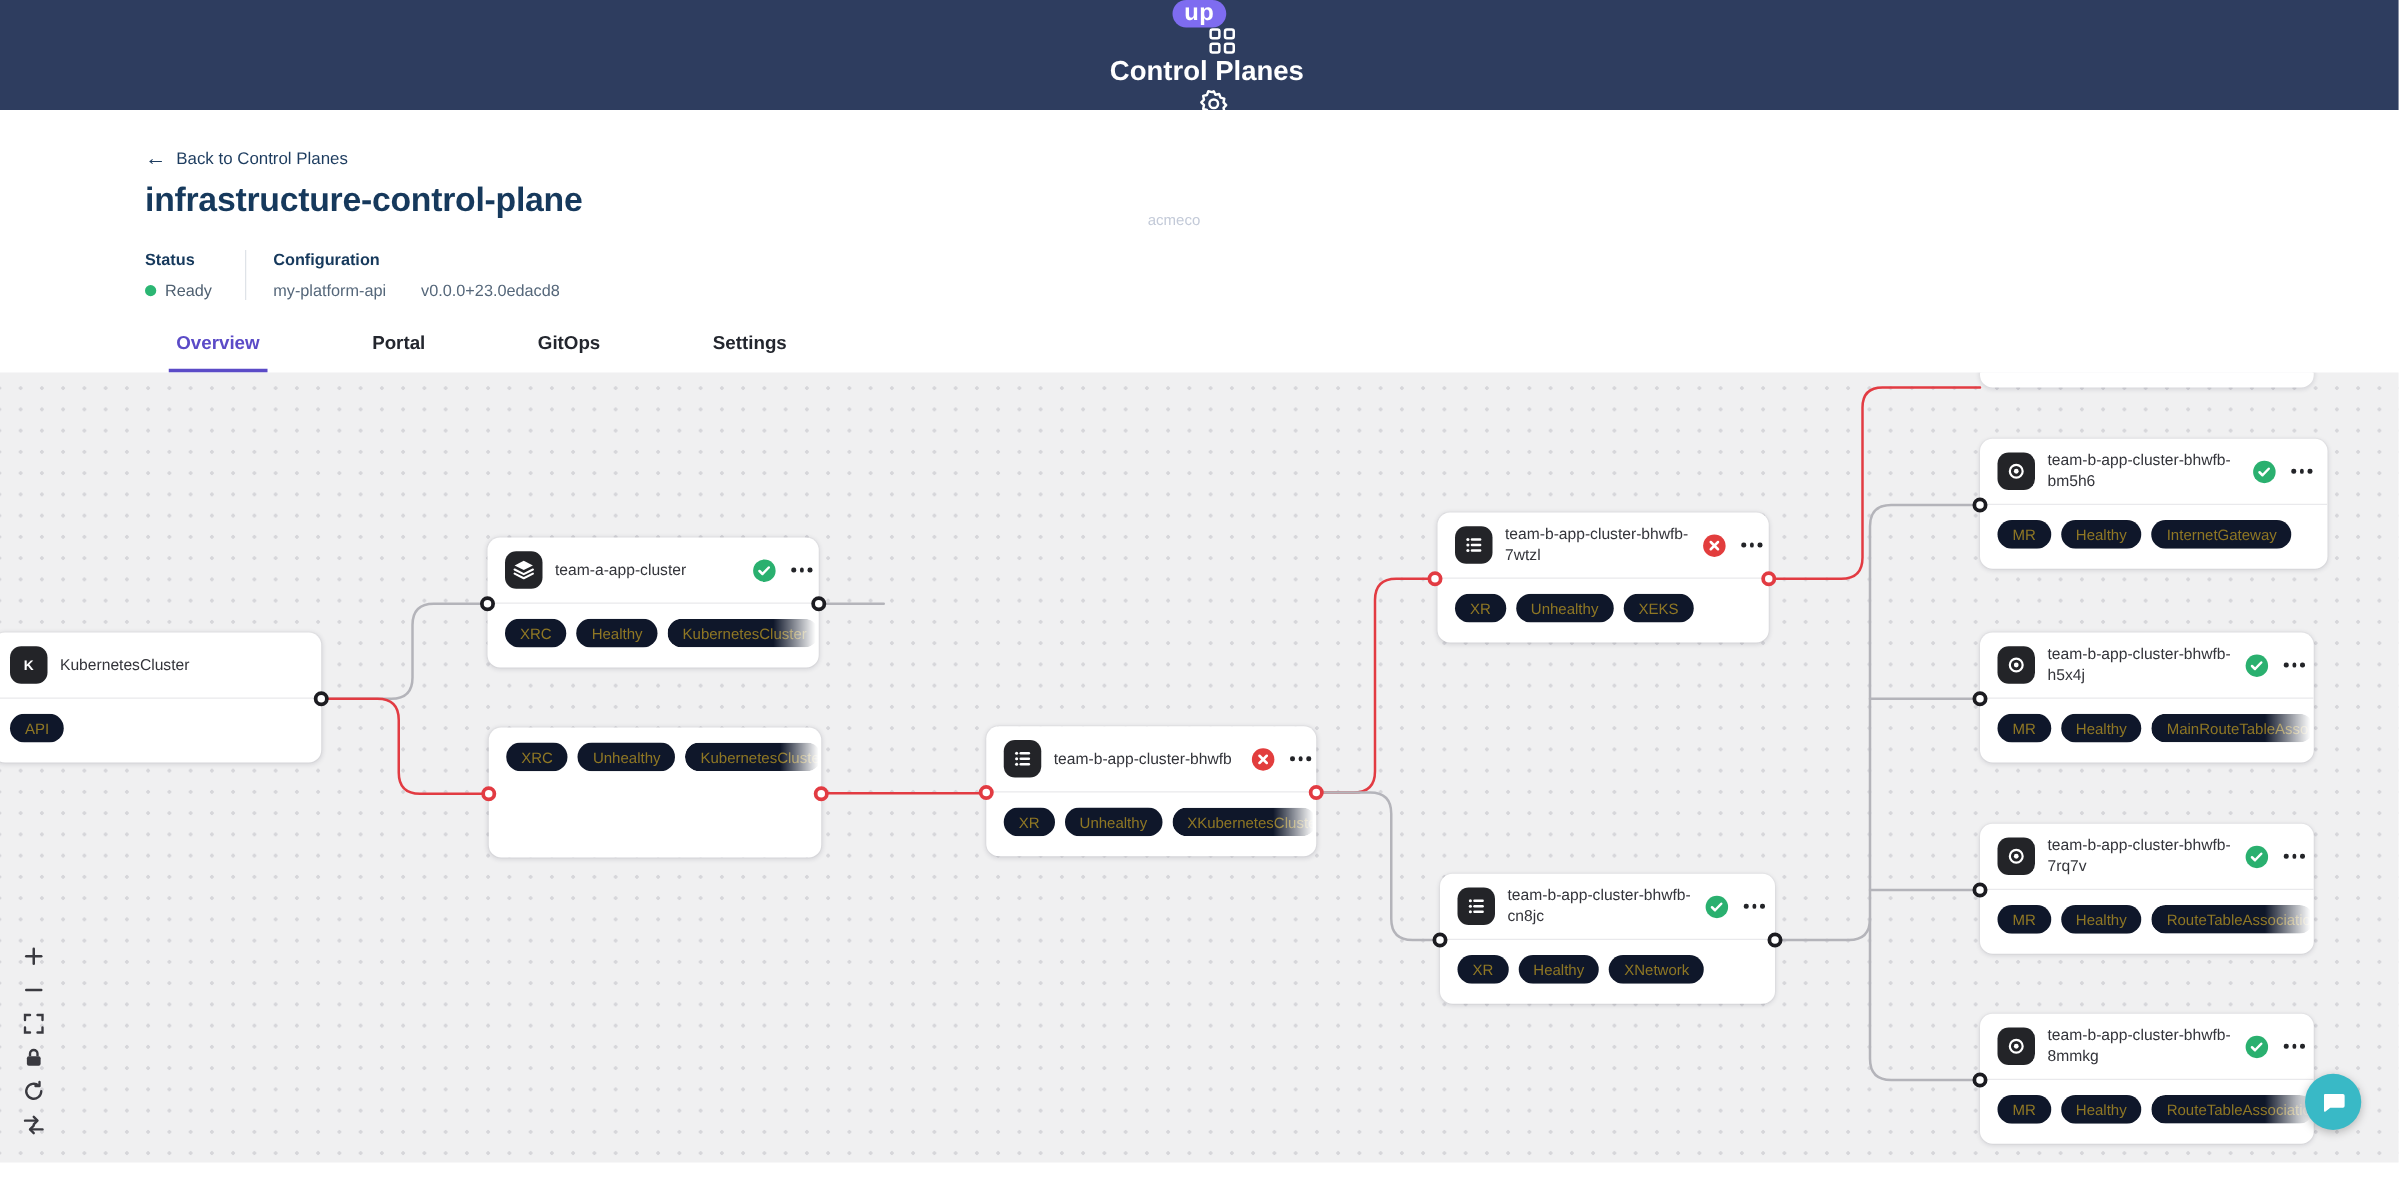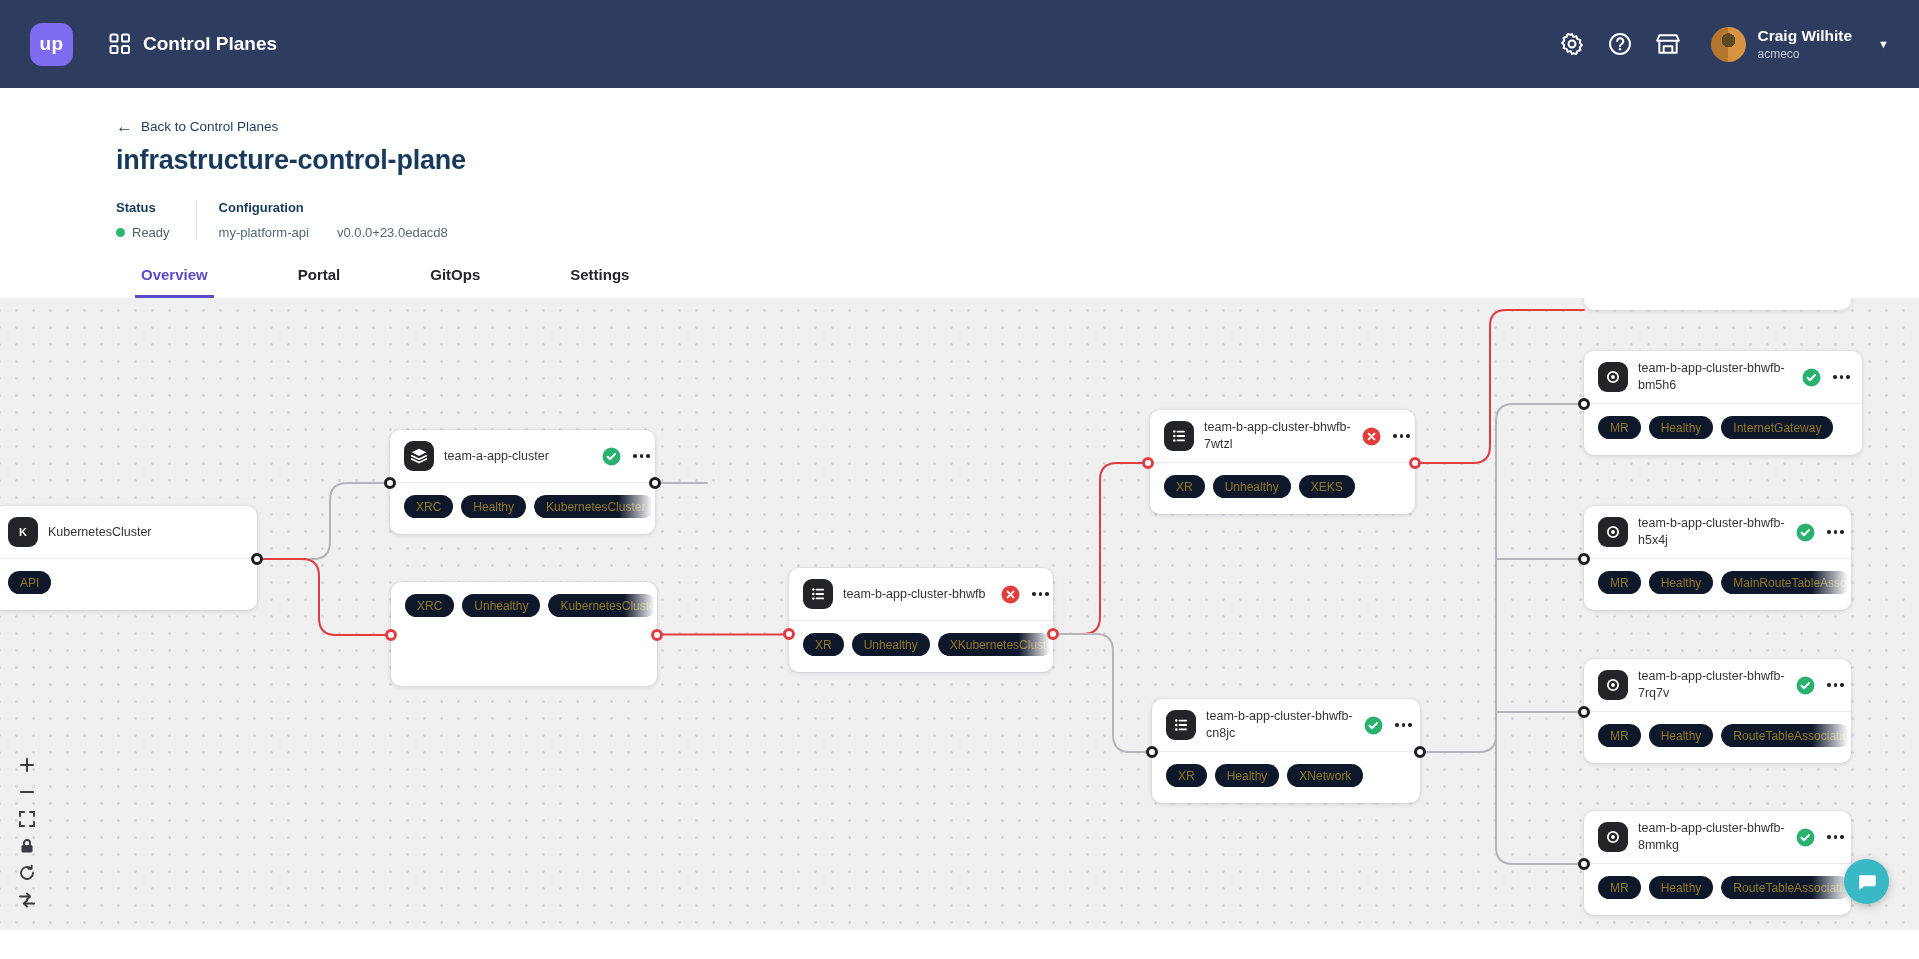--- a/index.html
+++ b/index.html
@@ -1,24 +1,24 @@
 <!DOCTYPE html>
 <html><head>
 <meta charset="utf-8">
 <style>
   * { box-sizing: border-box; margin: 0; padding: 0; }
   html,body { width:1919px; height:959px; overflow:hidden; background:#fff;
     font-family:"Liberation Sans", sans-serif; }
 
   
-  .navbar { height:88px; background:#2e3d5f; display:flex; align-items:center; padding:0 30px; }
+  .navbar { height:88px; background:#2e3d5f; display:flex; align-items:center; padding:0 30px;flex-direction:column; }
   .logo { width:43px; height:43px; border-radius:12px; background:#7e6cf0; color:#fff;
     display:flex; align-items:center; justify-content:center; font-weight:bold; font-size:19px; letter-spacing:.5px;}
   .nav-grid { margin-left:36px; width:22px; height:22px; color:#fff; }
-  .nav-title { color:#fff; font-weight:bold; font-size:19px; margin-left:12px; }
+  .nav-title { color:#fff; font-weight:bold; font-size:22px; margin-left:12px; }
   .nav-spacer { flex:1; }
   .nav-iconbtn { width:26px; height:26px; color:#fff; margin-left:22px; background:none; border:none; cursor:pointer; }
   .avatar { width:35px; height:35px; border-radius:50%; margin-left:30px;
     background: radial-gradient(circle at 50% 38%, #5c4a22 0 7px, transparent 7px),
                 linear-gradient(90deg,#b5762f 50%, #d79440 50%); }
   .userbox { margin-left:12px; line-height:1.2; }
   .user-name { color:#fff; font-weight:bold; font-size:15.5px; }
   .user-org { color:#c3cad8; font-size:12px; margin-top:2px; }
   .chevron { margin-left:26px; color:#fff; font-size:11px; }
 
@@ -261,21 +261,21 @@
         <span class="tag trunc">KubernetesCluster</span>
       </div>
   </div>
     <div class="node" style="left: 391px; top: 284px; width: 266px;">
     <div class="node-tags">
         <span class="tag">XRC</span>
         <span class="tag">Unhealthy</span>
         <span class="tag trunc">KubernetesCluster</span>
       </div>
   </div>
-    <div class="node" style="left: 789px; top: 270px; width: 264px;">
+    <div class="node" style="left: 789px; top: 283px; width: 264px;">
     <div class="node-header">
       <span class="node-icon">
           <svg viewBox="0 0 30 30">
             <g stroke="#fff" stroke-width="2.6" stroke-linecap="round">
               <line x1="13" y1="9" x2="22" y2="9"></line>
               <line x1="13" y1="15" x2="22" y2="15"></line>
               <line x1="13" y1="21" x2="22" y2="21"></line>
             </g>
             <g fill="#fff">
               <circle cx="8.6" cy="9" r="1.7"></circle>

